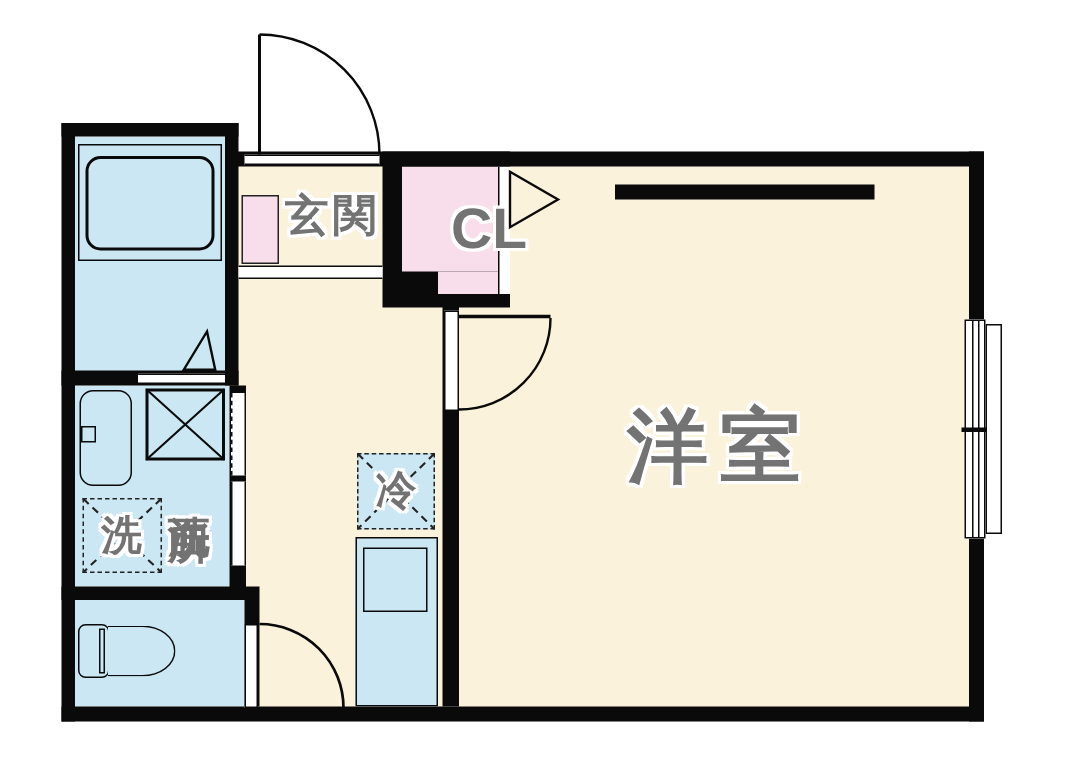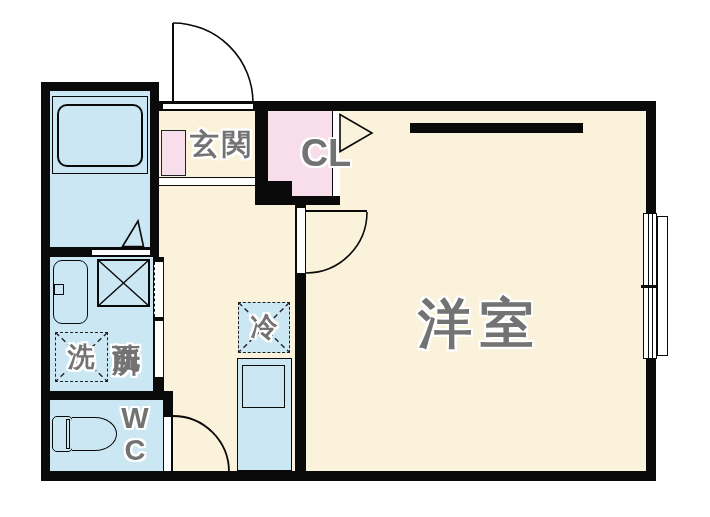--- a/index.html
+++ b/index.html
@@ -92,19 +92,18 @@
     <path d="M173,416 A56,56 0 0 1 229,472" stroke="#0a0a0a" stroke-width="1.8" fill="none"></path>
     <polygon points="138,221 122.5,246.5 143.5,246.5" fill="#CBE7F3" stroke="#0a0a0a" stroke-width="1.6"></polygon>
     <polygon points="340,114.5 372,133 340,151.5" fill="#FBF2DC" stroke="#0a0a0a" stroke-width="1.6"></polygon>
     <path d="M97.5,259.5 L149.5,306.5 M149.5,259.5 L97.5,306.5" stroke="#0a0a0a" stroke-width="1.4" fill="none"></path>
     <path d="M55.5,332.5 L107.5,381.5 M107.5,332.5 L55.5,381.5" stroke="#222" stroke-width="1.4" stroke-dasharray="5,3.5" fill="none"></path>
     <path d="M238.5,302.5 L289.5,352.5 M289.5,302.5 L238.5,352.5" stroke="#222" stroke-width="1.4" stroke-dasharray="5,3.5" fill="none"></path>
   </svg>
 
   <div class="label" style="left:182px;top:129px;width:80px;font-size:29px;letter-spacing:3px;">玄関</div>
   <div class="label" style="left:268px;top:134px;width:62px;font-size:38px;margin-left:27px;">CL</div>
-  <div class="label" style="left:400px;top:270px;width:160px;font-size:54px;letter-spacing:8px;margin-right:-8px;margin-top:25px;">洋室</div>
+  <div class="label" style="left:400px;top:270px;width:160px;font-size:54px;letter-spacing:8px;margin-right:-8px;">洋室</div>
   <div class="label vert" style="left:111px;top:274px;height:100px;font-size:28px;letter-spacing:2px;">洗面所</div>
   <div class="label" style="left:61px;top:343px;width:40px;font-size:27px;">洗</div>
   <div class="label" style="left:244px;top:313px;width:40px;font-size:27px;">冷</div>
-  <div class="label" style="left:119px;top:403px;width:32px;font-size:29px;white-space:normal;word-break:break-all;line-height:1.1;">WC</div>
 
 </div>
 
 </body></html>

